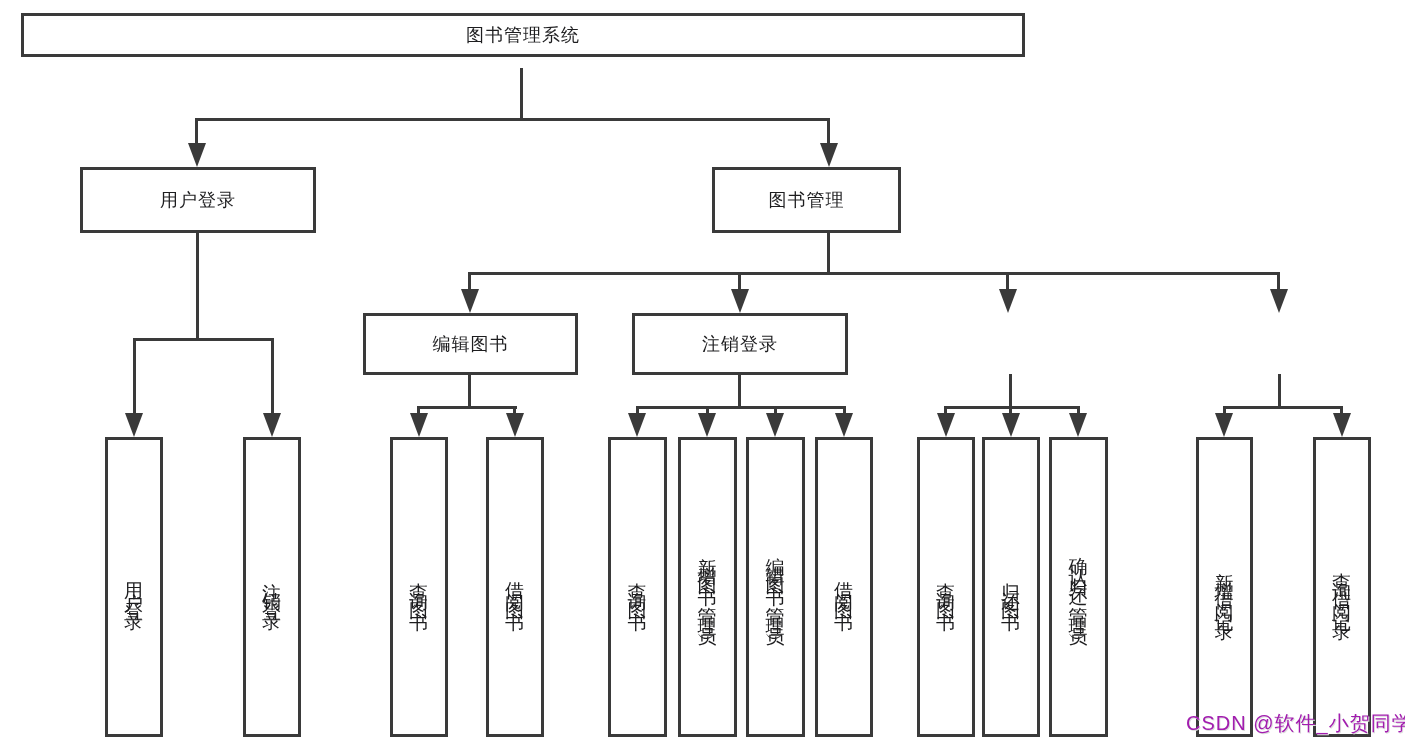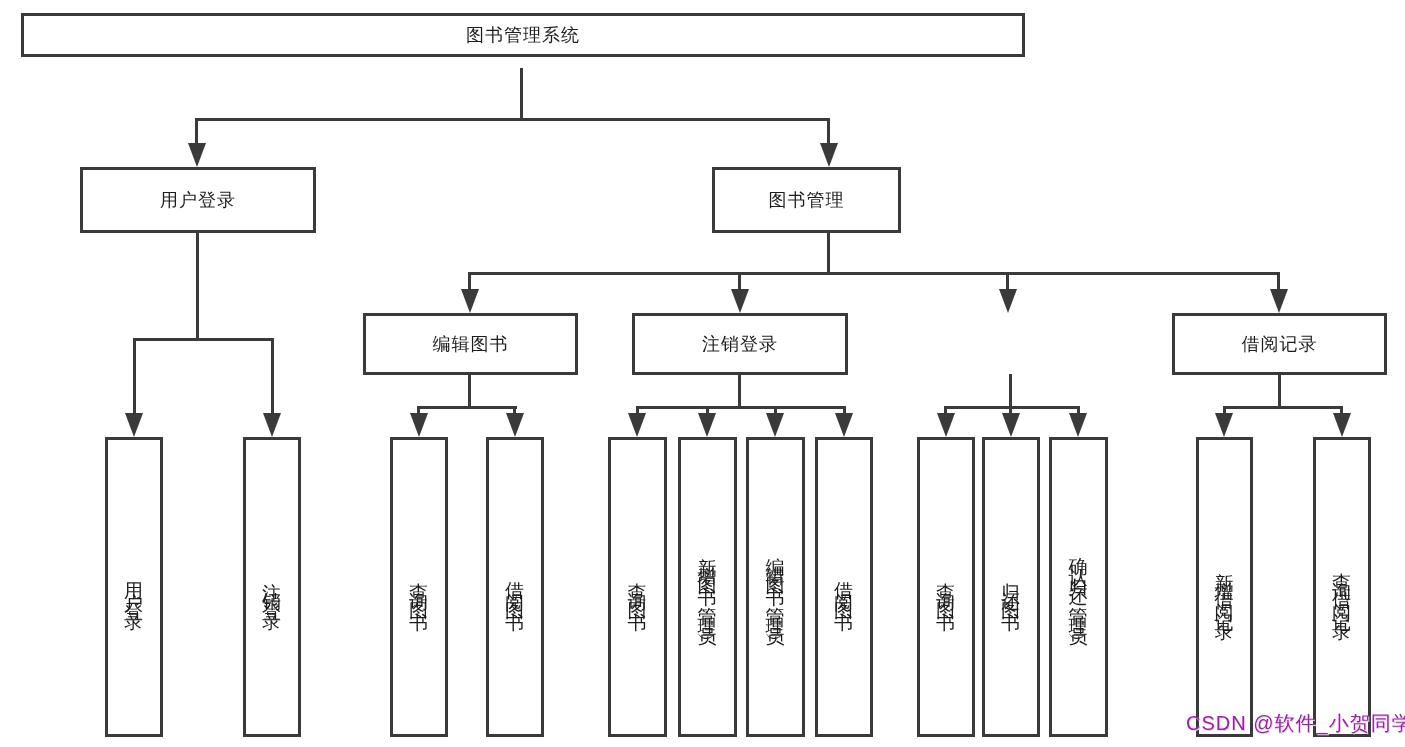--- a/index.html
+++ b/index.html
@@ -67,23 +67,20 @@
   <div class="arrow" style="left:461px;top:289px;"></div>
   <div class="arrow" style="left:731px;top:289px;"></div>
   <div class="arrow" style="left:999px;top:289px;"></div>
   <div class="arrow" style="left:1270px;top:289px;"></div>
 
   <div class="box hbox" style="left:363px;top:313px;width:215px;height:62px;">
     <span>编辑图书</span>
   </div>
   <div class="box hbox" style="left:632px;top:313px;width:216px;height:62px;">
     <span>注销登录</span>
-  </div>
-  <div class="box hbox" style="left:1172px;top:313px;width:215px;height:62px;">
-    <span>借阅记录</span>
   </div>
 
   <div class="line" style="left:468px;top:374px;width:3px;height:35px;"></div>
   <div class="line" style="left:418px;top:406px;width:99px;height:3px;"></div>
   <div class="line" style="left:417px;top:406px;width:3px;height:9px;"></div>
   <div class="line" style="left:513px;top:406px;width:3px;height:9px;"></div>
   <div class="arrow" style="left:410px;top:413px;"></div>
   <div class="arrow" style="left:506px;top:413px;"></div>
 
   <div class="line" style="left:738px;top:374px;width:3px;height:35px;"></div>

